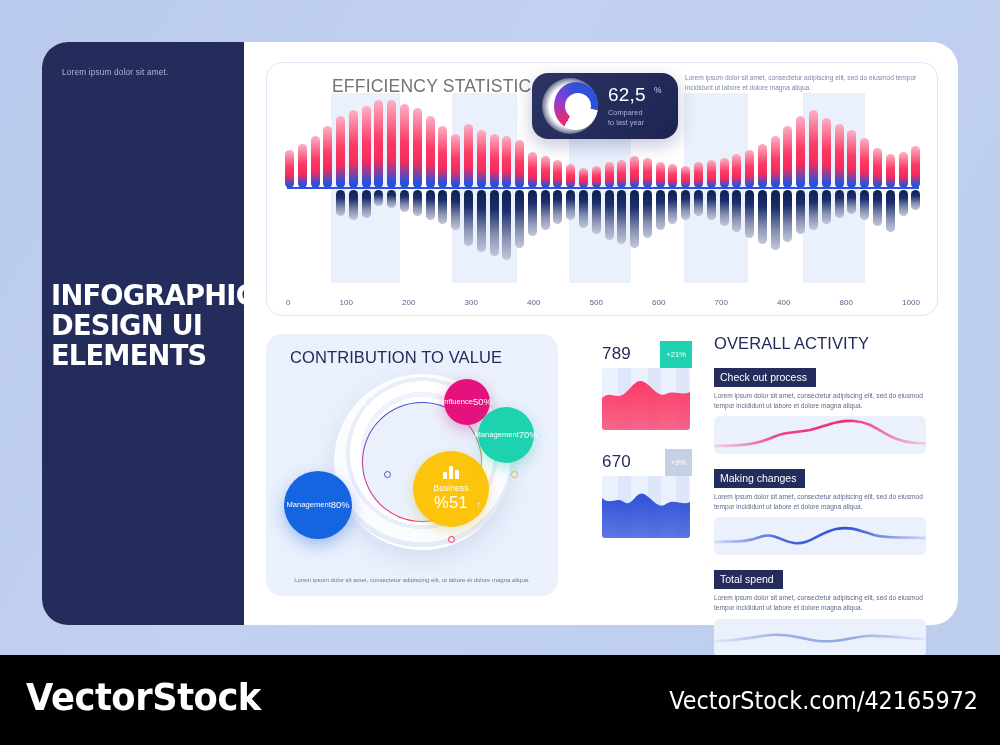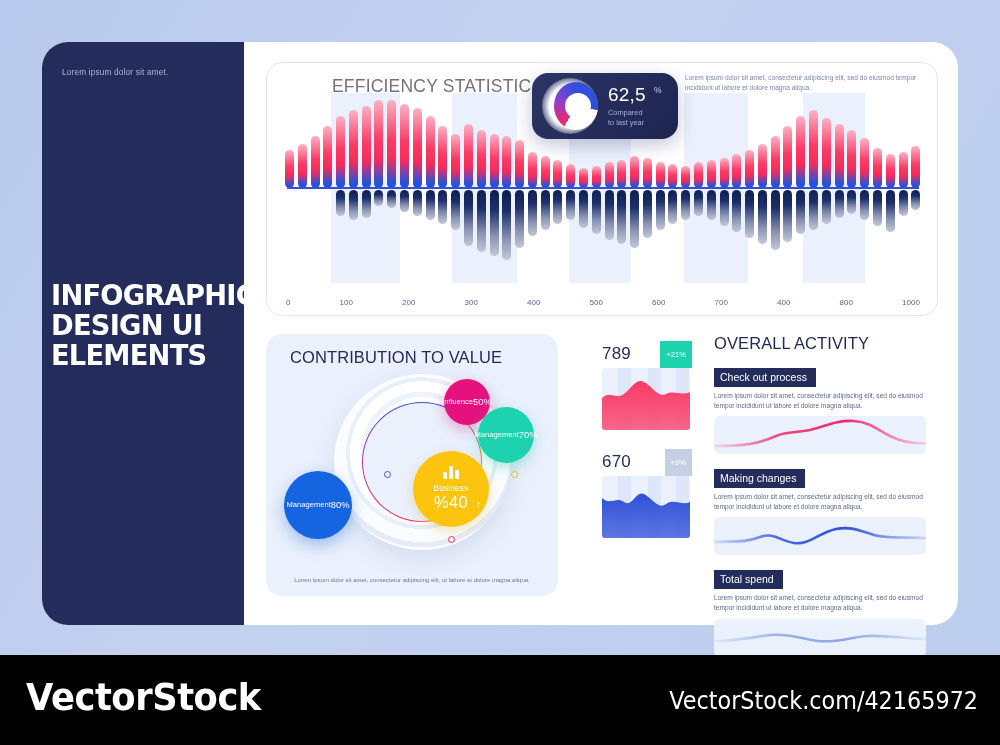--- a/index.html
+++ b/index.html
@@ -534,21 +534,21 @@
         <div class="node n-right"></div>
         <div class="node n-bot"></div>
 
         <div class="core">
           <div class="core-icon">
             <i style="height:7px"></i>
               <i style="height:13px"></i>
               <i style="height:9px"></i>
           </div>
           <div class="core-label">Business</div>
-          <div class="core-value">%40</div>
+          <div class="core-value">%51</div>
           <div class="arrow-up">↑</div>
         </div>
       </div>
     </div>
 
     <div class="bubble b-influence">
       <div class="b-name">Influence</div>
       <div class="b-val">50%</div>
     </div>
     <div class="bubble b-management">

